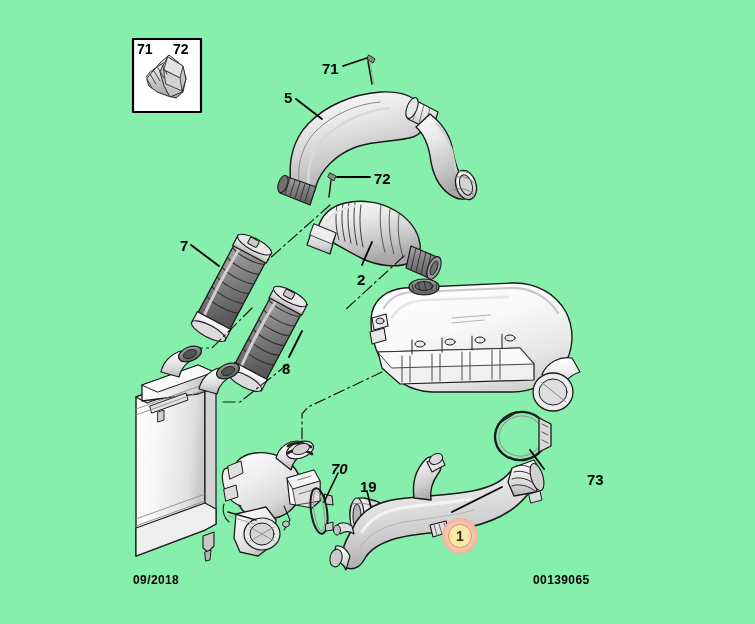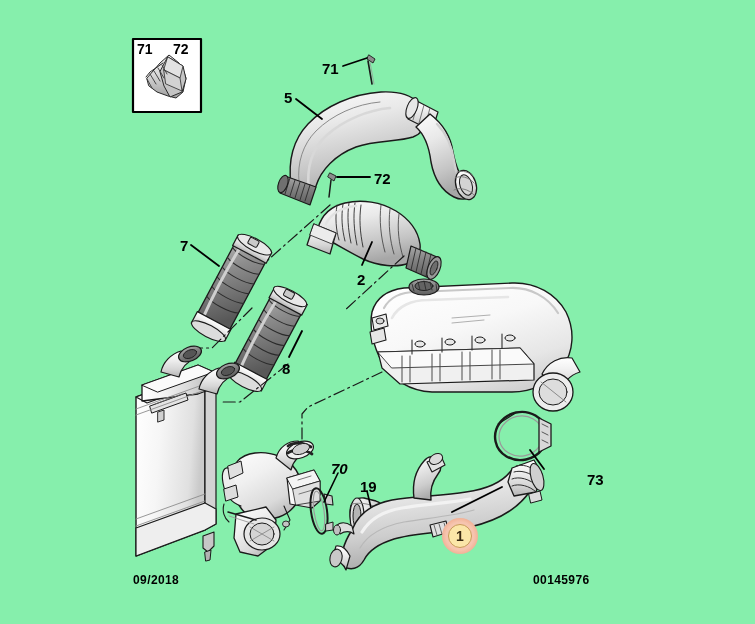--- a/index.html
+++ b/index.html
@@ -560,15 +560,15 @@
   <div class="callout" style="left:282px; top:361px;">8</div>
   <div class="callout" style="left:331px; top:461px;font-style:italic;">70</div>
   <div class="callout" style="left:360px; top:479px;">19</div>
   <div class="callout" style="left:547px; top:472px;margin-left:40px;">73</div>
 
   <div class="hl-badge" style="left:442px; top:518px;">
     <div class="hl-inner">1</div>
   </div>
 
   <div class="footer-text" style="left:133px; top:573px;">09/2018</div>
-  <div class="footer-text" style="left:533px; top:573px;">00145976</div>
+  <div class="footer-text" style="left:533px; top:573px;">00139065</div>
 
 </div>
 
 </body></html>

